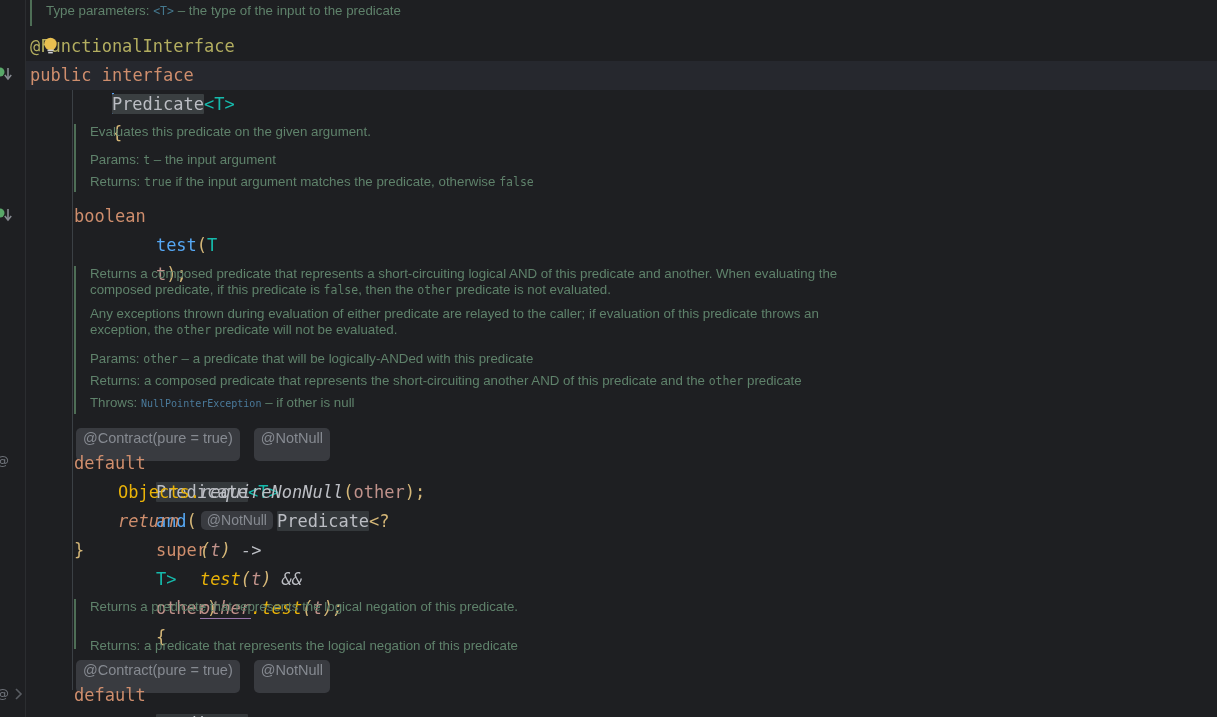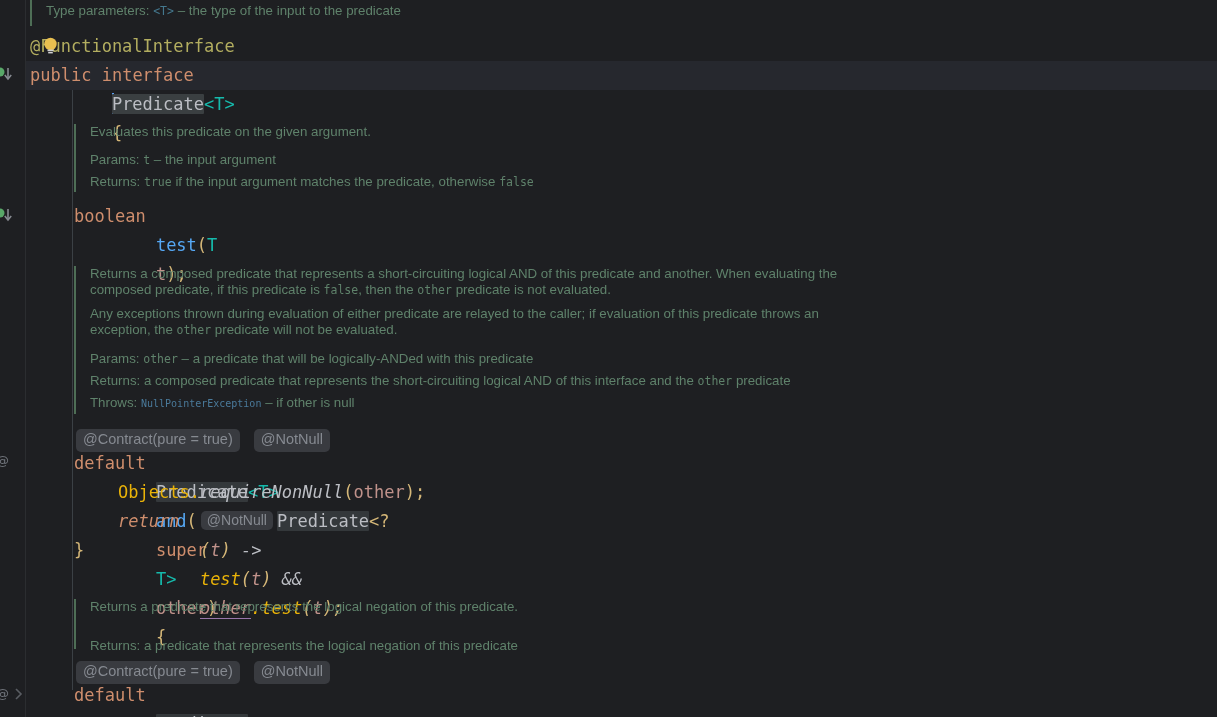--- a/index.html
+++ b/index.html
@@ -115,21 +115,21 @@
     height: 22px;
     line-height: 22px;
     font-family: "Liberation Sans", sans-serif;
     font-size: 14.5px;
   }
   .pill {
     display: inline-block;
     background: #393b40;
     color: #868a91;
     border-radius: 5px;
-    padding: 1px 7px 4px 7px;
+    padding: 1px 7px 14px 7px;
     line-height: 18px;
     font-family: "Liberation Sans", sans-serif;
     font-size: 14.5px;
     vertical-align: middle;
   }
   .pill-inline {
     display: inline-block;
     background: #393b40;
     color: #868a91;
     border-radius: 5px;
@@ -284,21 +284,21 @@
 
     <div class="doc" style="left:74px; top:266px;">
       <div class="doc-bar" style="height:148px;"></div>
       <div class="doc-body">
         <p class="doc-p" style="width:780px;"><span>Returns a composed predicate that represents a short-circuiting logical AND of this predicate and another. When evaluating the composed predicate, if this predicate is </span><span class="mono">false</span><span>, then the </span><span class="mono">other</span><span> predicate is not evaluated.</span></p>
         <p class="doc-p" style="width:760px; margin-bottom:10px;"><span>Any exceptions thrown during evaluation of either predicate are relayed to the caller; if evaluation of this predicate throws an exception, the </span><span class="mono">other</span><span> predicate will not be evaluated.</span></p>
         <p class="doc-tag"><span class="doc-tag-name">Params:</span>
           <span class="mono">other</span>
           <span>– a predicate that will be logically-ANDed with this predicate</span></p>
         <p class="doc-tag"><span class="doc-tag-name">Returns:</span>
-          <span>a composed predicate that represents the short-circuiting logical AND of this interface and the </span><span class="mono">other</span><span> predicate</span></p>
+          <span>a composed predicate that represents the short-circuiting another AND of this predicate and the </span><span class="mono">other</span><span> predicate</span></p>
         <p class="doc-tag"><span class="doc-tag-name">Throws:</span>
           <span class="mono-link">NullPointerException</span>
           <span>– if other is null</span></p>
       </div>
     </div>
 
     <div class="hint-line" style="left:76px; top:428px;">
       <span class="pill">@Contract(pure = true)</span>
       <span style="display:inline-block;width:6px;"></span>
       <span class="pill">@NotNull</span>

